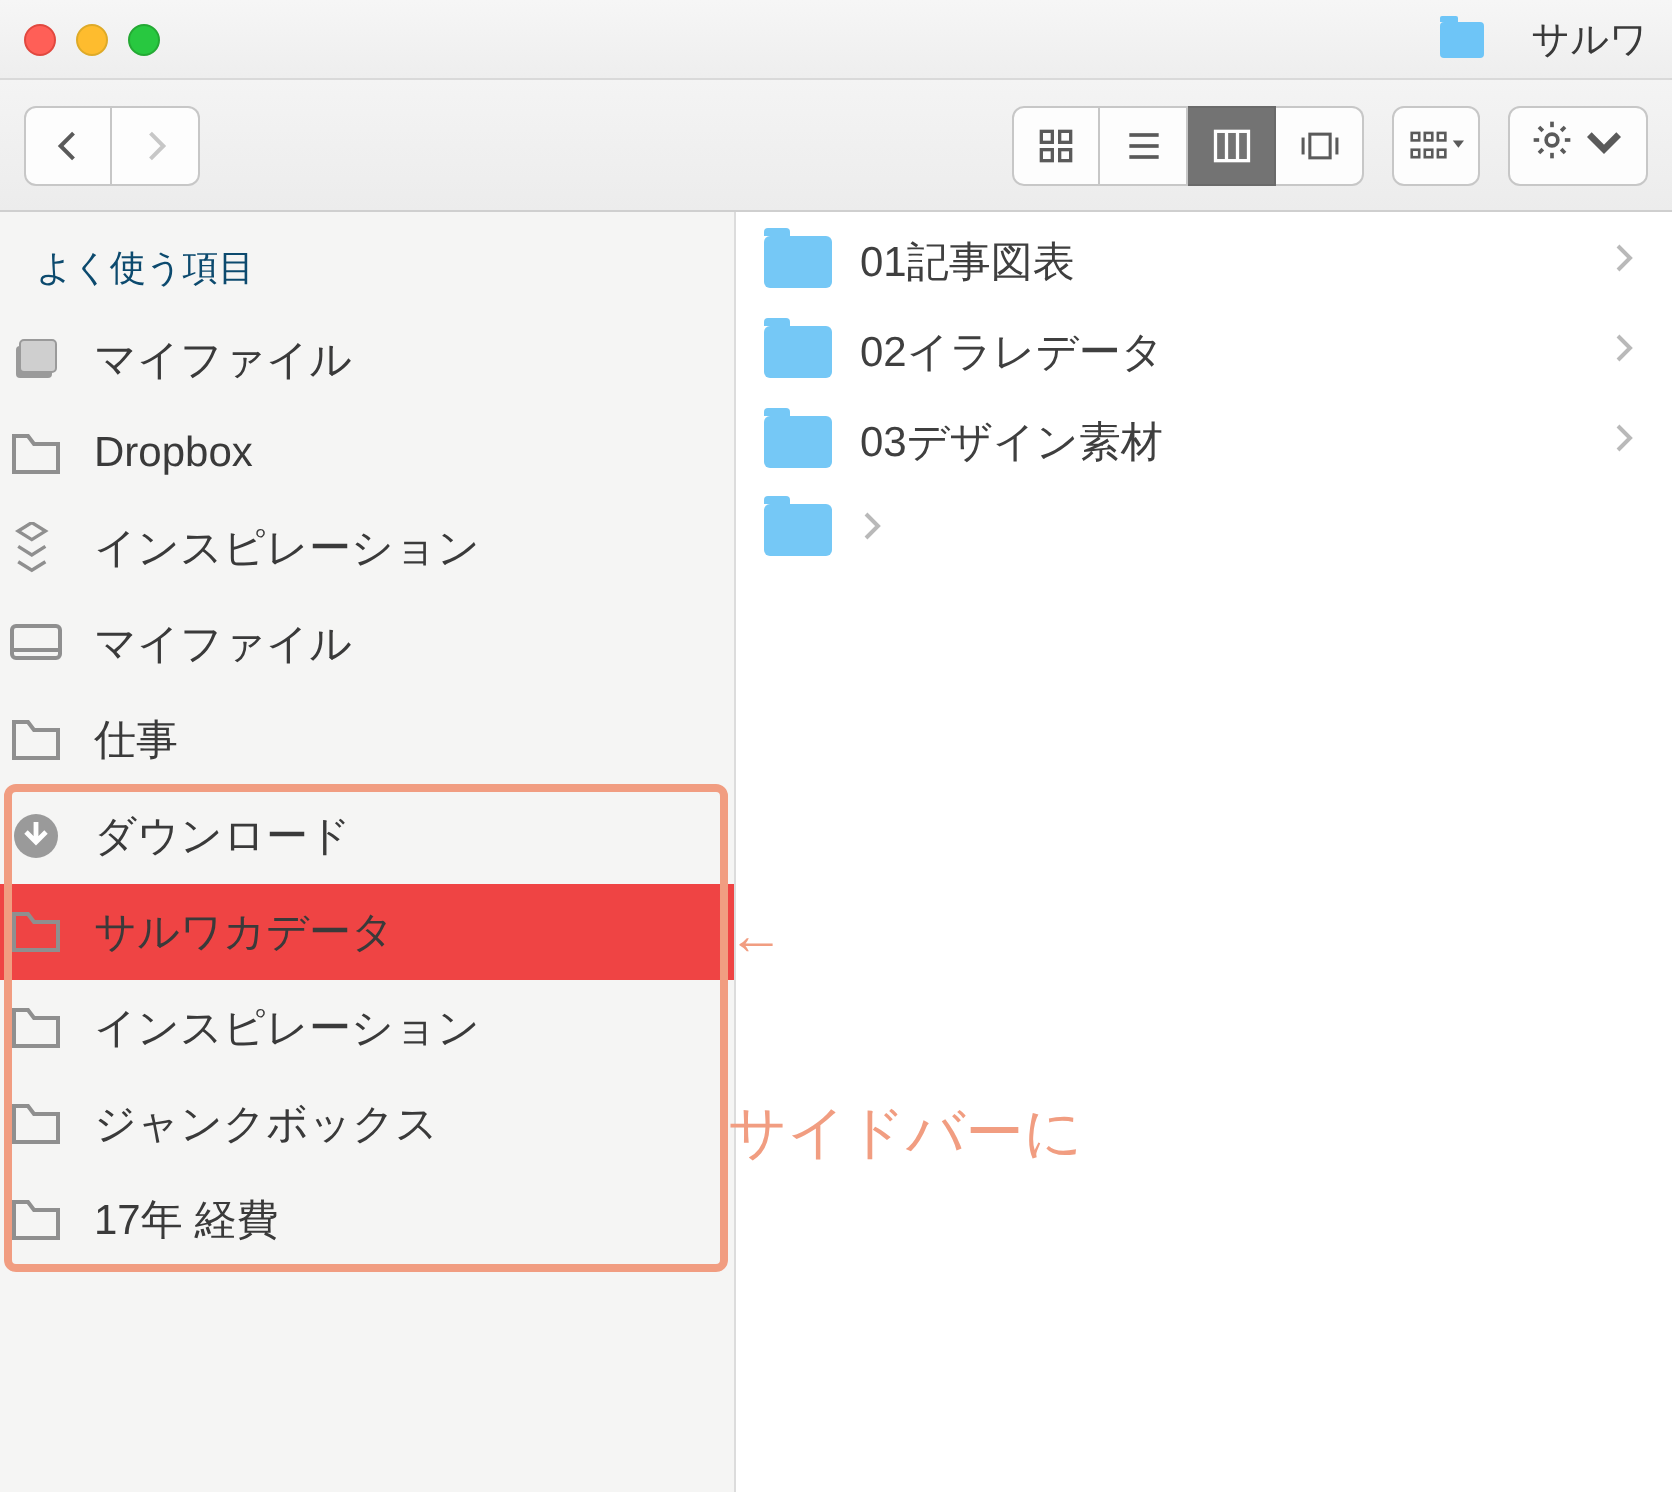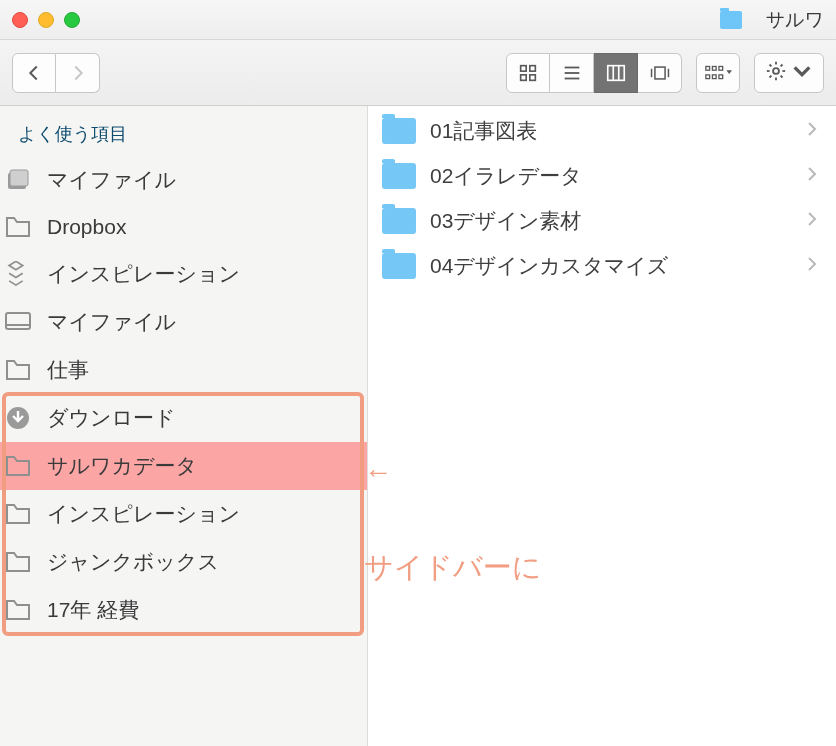--- a/index.html
+++ b/index.html
@@ -80,21 +80,21 @@
   .sb-header {
     font-size: 18px; color: #0c4a6e; font-weight: 500;
     padding: 6px 18px 10px;
   }
   .sb-item {
     display: flex; align-items: center; gap: 14px;
     padding: 10px 3px;
     font-size: 21px; color: #3a3a3a;
     cursor: pointer;
   }
-  .sb-item.selected { background: #fca5a5; font-family: Liberation Mono, monospace; }
+  .sb-item.selected { background: #ef4444; font-family: Liberation Mono, monospace; }
   .sb-icon { width: 30px; height: 26px; display: flex; align-items: center; justify-content: center; color: #8f8f8f; }
   .sb-icon svg { width: 28px; height: 26px; }
 
   .highlight-box {
     position: absolute;
     left: 2px; width: 362px;
     border: 4px solid #f19d81;
     border-radius: 6px;
     pointer-events: none;
   }
@@ -338,21 +338,20 @@
           </div>
           <div class="file-row">
             <span class="folder-icon"></span>
             <span class="file-name">03デザイン素材</span>
             <span class="file-chev"><svg width="12" height="16" viewBox="0 0 12 16">
                 <path d="M3 2 L9 8 L3 14" fill="none" stroke="currentColor" stroke-width="2"></path>
               </svg></span>
           </div>
           <div class="file-row">
             <span class="folder-icon"></span>
-            <span class="file-name">04デザインカスタマイズ</span>
             <span class="file-chev"><svg width="12" height="16" viewBox="0 0 12 16">
                 <path d="M3 2 L9 8 L3 14" fill="none" stroke="currentColor" stroke-width="2"></path>
               </svg></span>
           </div>
         </div>
     </div>
   </div>
 </div>
 
 <div class="annotation">

